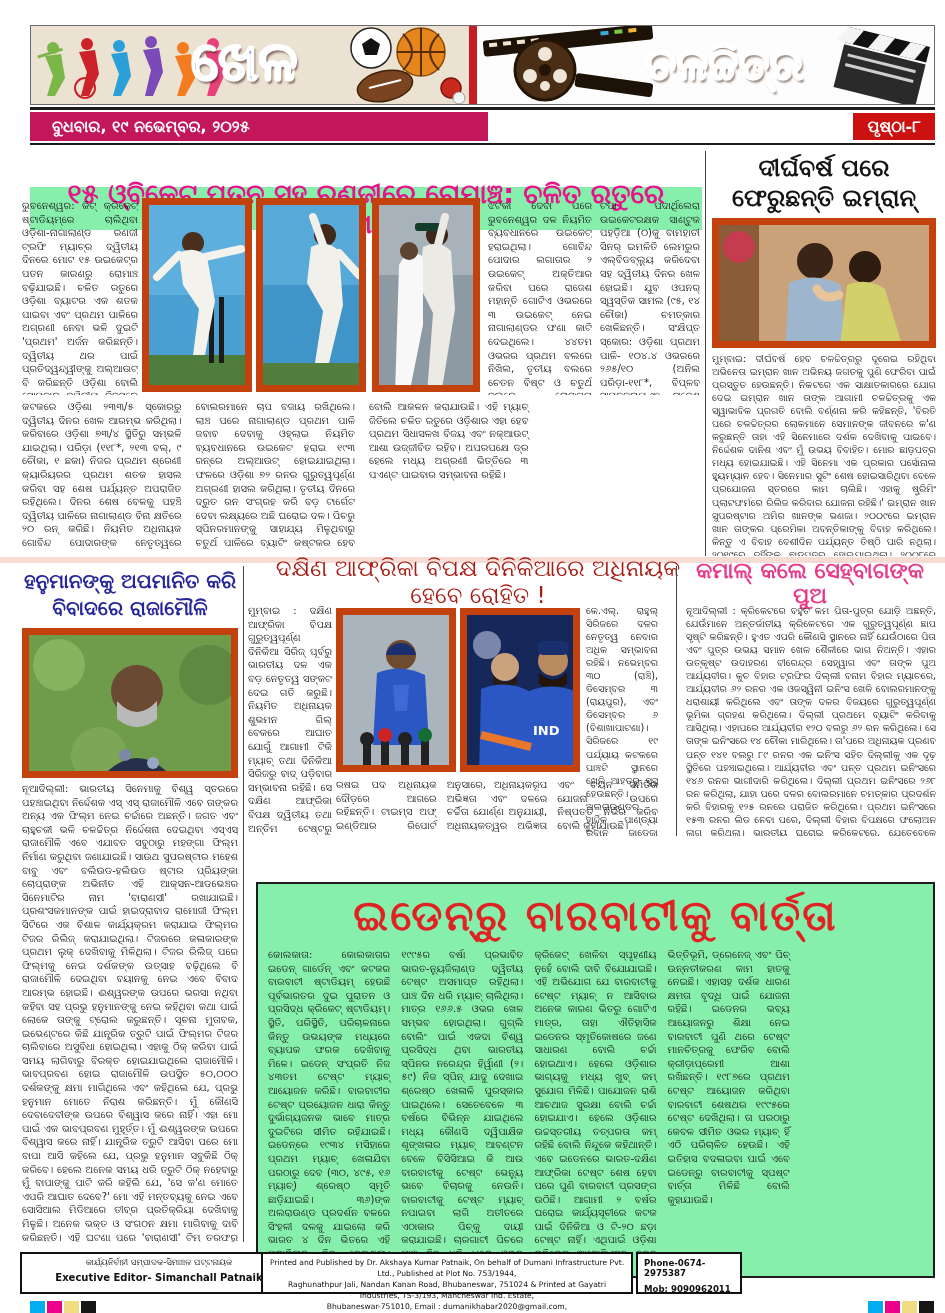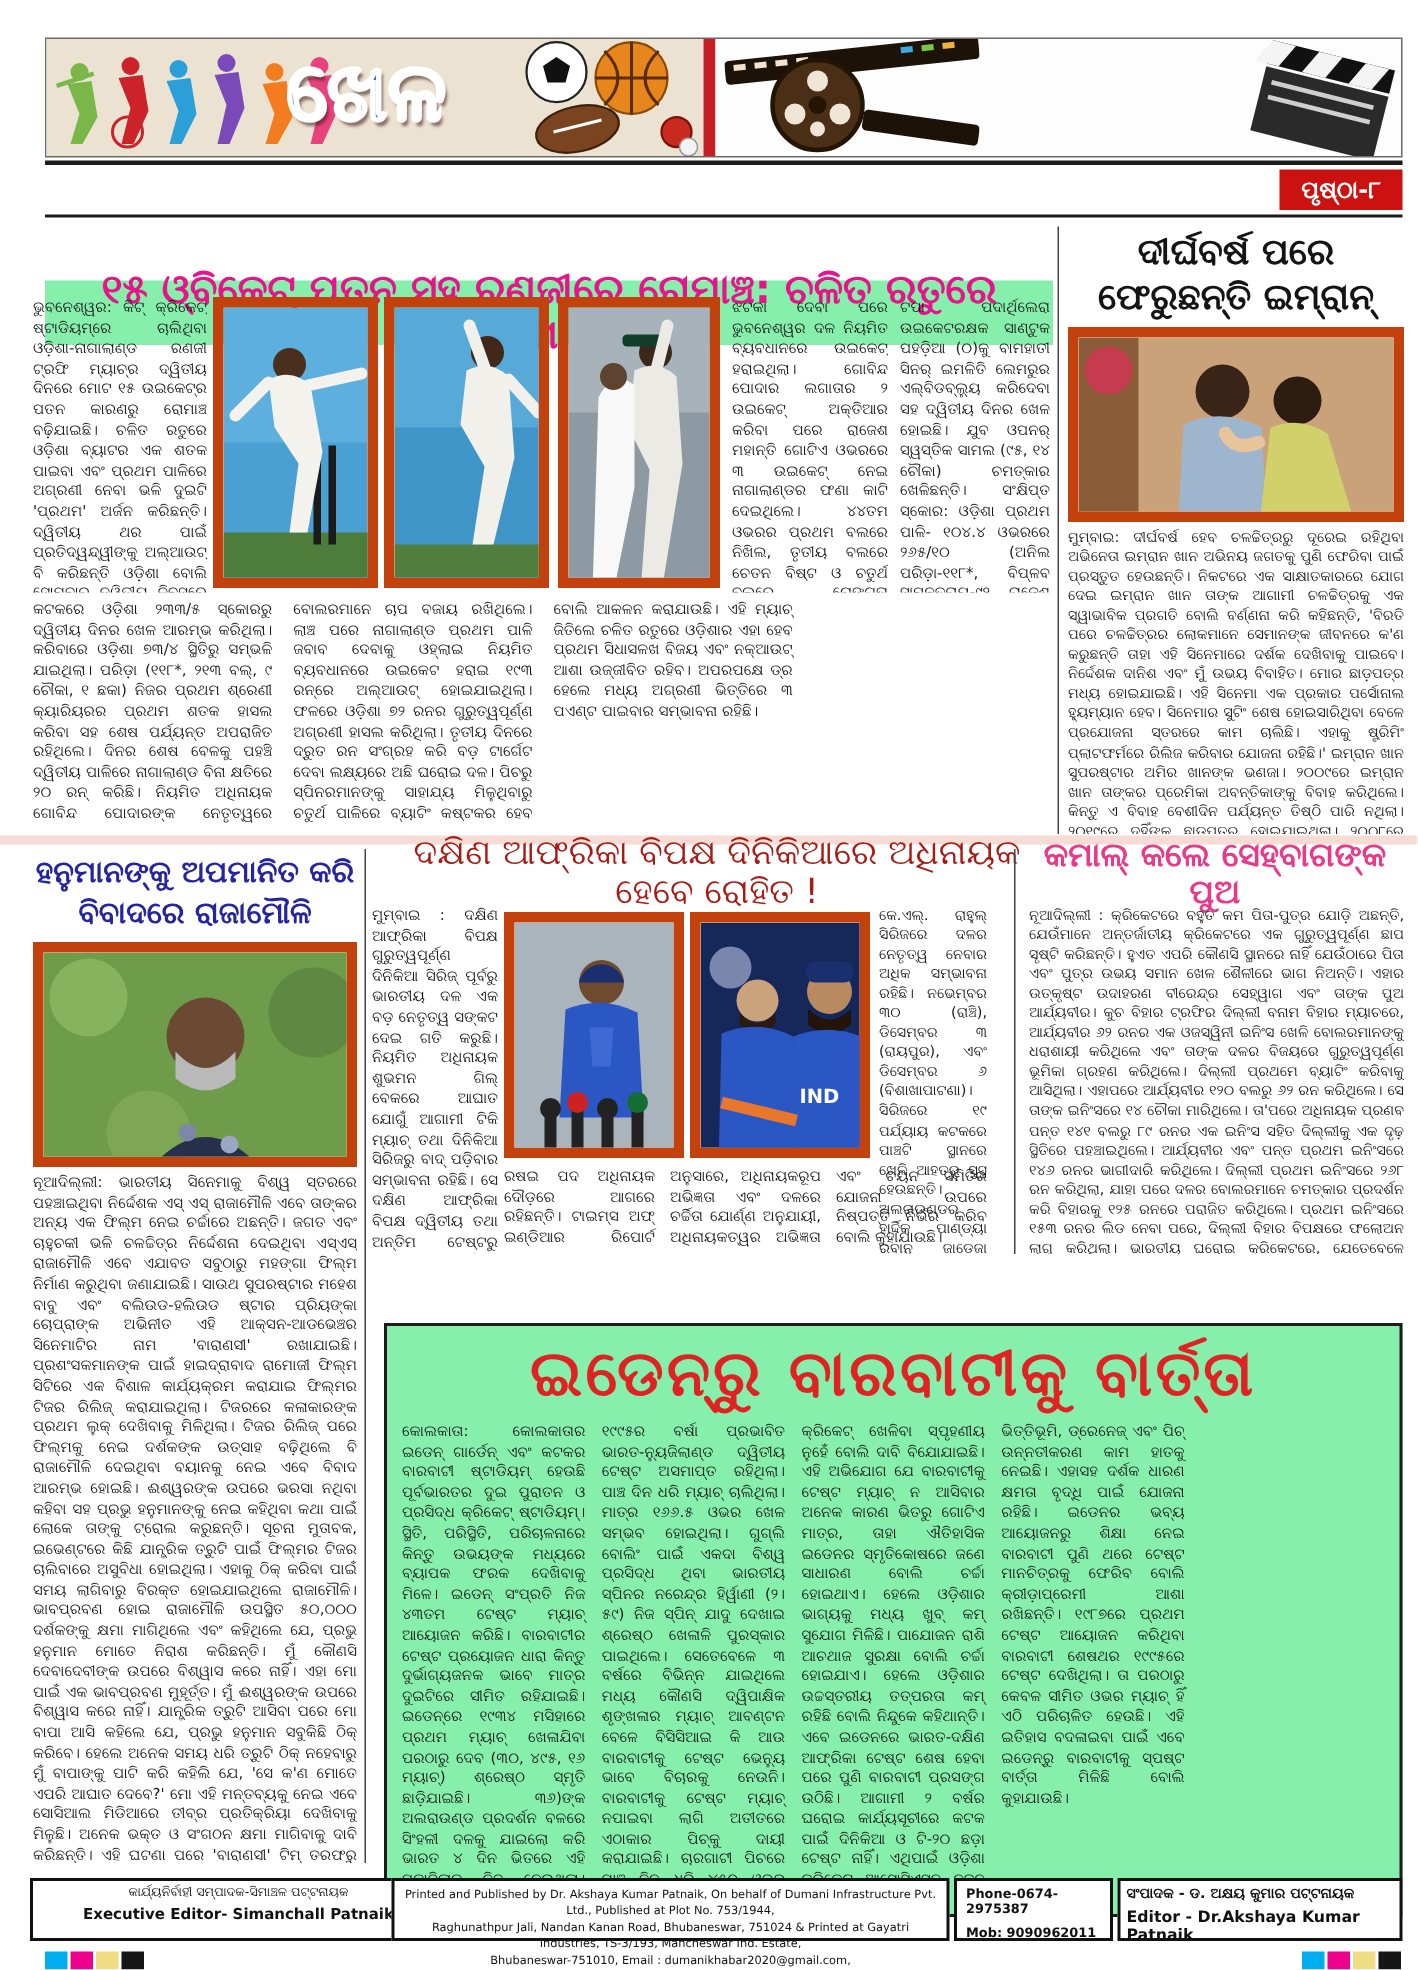--- a/index.html
+++ b/index.html
@@ -83,35 +83,37 @@
           <rect x="146" y="9" width="8" height="4" fill="#f4b43a"></rect>
         </g>
         <circle cx="62" cy="44" r="30" fill="#4a2f16" stroke="#241404" stroke-width="3"></circle>
         <circle cx="62" cy="44" r="6" fill="#241404"></circle>
         <circle cx="62" cy="28" r="7" fill="#efe6d8"></circle>
           <circle cx="47" cy="50" r="7" fill="#efe6d8"></circle>
         <circle cx="77" cy="50" r="7" fill="#efe6d8"></circle>
           <circle cx="62" cy="60" r="5" fill="#efe6d8"></circle>
         <rect x="92" y="52" width="78" height="14" rx="3" fill="#1d1208" transform="rotate(8 130 58)"></rect>
       </svg>
+      <div class="abs outline-org" style="left:168px;top:12px;font-size:44px;">ଚଳଚ୍ଚିତ୍ର</div>
       <svg width="110" height="78" style="position:absolute;right:2px;top:0;">
         <g transform="rotate(14 60 40)">
           <rect x="18" y="10" width="84" height="16" fill="#111"></rect>
           <polygon points="18,10 34,10 26,26 10,26" fill="#f4f4f4"></polygon>
           <polygon points="50,10 66,10 58,26 42,26" fill="#f4f4f4"></polygon>
           <polygon points="82,10 98,10 90,26 74,26" fill="#f4f4f4"></polygon>
           <rect x="18" y="28" width="84" height="44" fill="#2a2a2a"></rect>
           <rect x="24" y="36" width="70" height="3" fill="#cfcfcf"></rect>
           <rect x="24" y="46" width="70" height="3" fill="#cfcfcf"></rect>
         </g>
       </svg>
     </div>
   </div>
 
   <div class="abs hlineblack" style="left:30px;top:107px;width:905px;height:3px;"></div>
+  <div class="abs" style="left:30px;top:112px;width:458px;height:29px;background:#c2185b;color:#fff;font-weight:bold;font-size:16px;line-height:29px;padding-left:22px;box-sizing:border-box;">ବୁଧବାର, ୧୯ ନଭେମ୍ବର, ୨୦୨୫</div>
   <div class="abs ctr" style="left:853px;top:113px;width:82px;height:27px;background:#cc1111;color:#fff;font-weight:bold;font-size:16px;">ପୃଷ୍ଠା-୮</div>
   <div class="abs hlineblack" style="left:30px;top:143px;width:905px;height:2px;"></div>
 
   <div class="abs cream ctr" style="left:30px;top:151px;width:672px;height:43px;">
     <span class="h-main">୧୫ ଓ୍ବିକେଟ୍ ପତନ ସହ ରଣଜୀରେ ରୋମାଞ୍ଚ: ଚଳିତ ରତୁରେ ପ୍ରଥମ ଶତକ</span>
   </div>
 
   <div class="abs bodytxt" style="left:22px;top:199px;width:116px;height:196px;">ଭୁବନେଶ୍ୱର: କିଟ୍ କ୍ରିକେଟ୍ ଷ୍ଟାଡିୟମ୍‌ରେ ଚାଲିଥିବା ଓଡ଼ିଶା-ନାଗାଲାଣ୍ଡ ରଣଜୀ ଟ୍ରଫି ମ୍ୟାଚ୍‌ର ଦ୍ୱିତୀୟ ଦିନରେ ମୋଟ ୧୫ ଉଇକେଟ୍‌ର ପତନ କାରଣରୁ ରୋମାଞ୍ଚ ବଢ଼ିଯାଇଛି। ଚଳିତ ରତୁରେ ଓଡ଼ିଶା ବ୍ୟାଟର ଏକ ଶତକ ପାଇବା ଏବଂ ପ୍ରଥମ ପାଳିରେ ଅଗ୍ରଣୀ ନେବା ଭଳି ଦୁଇଟି 'ପ୍ରଥମ' ଅର୍ଜନ କରିଛନ୍ତି। ଦ୍ୱିତୀୟ ଥର ପାଇଁ ପ୍ରତିଦ୍ୱନ୍ଦ୍ୱୀଙ୍କୁ ଅଲ୍‌ଆଉଟ୍ ବି କରିଛନ୍ତି ଓଡ଼ିଶା ବୋଲି ସୋମବାର ଦ୍ୱିତୀୟ ଦିବସରେ ଓଡ଼ିଶା ପ୍ରଥମ ପାଳି ୨୬୫ ରନ୍‌ରେ ଶେଷ ହୋଇଯାଇଥିଲା। ସକାଳୁ ଝଟକା ଲାଗିଥିଲେ ବି ଶତକୀୟ ଭାଗୀଦାରି ଯୋଗୁଁ ଦଳ ସମ୍ଭଳି ଯାଇଥିଲା।</div>
 
   <div class="abs ph" style="left:142px;top:198px;width:110px;height:194px;">
@@ -260,24 +262,20 @@
   </div>
   <div class="abs fbox" style="left:261px;top:1252px;width:372px;height:42px;padding:3px 5px;text-align:center;font-size:7.6px;line-height:1.45;">
     <div>Printed and Published by Dr. Akshaya Kumar Patnaik, On behalf of Dumani Infrastructure Pvt. Ltd., Published at Plot No. 753/1944,</div>
     <div>Raghunathpur Jali, Nandan Kanan Road, Bhubaneswar, 751024 &amp; Printed at Gayatri Industries, TS-3/193, Mancheswar Ind. Estate,</div>
     <div>Bhubaneswar-751010, Email : dumanikhabar2020@gmail.com, dumanikhabar.advt@gmail.com</div>
   </div>
   <div class="abs fbox" style="left:636px;top:1252px;width:106px;height:42px;padding:4px 6px;font-size:8.6px;font-weight:bold;">
     <div>Phone-0674-2975387</div>
     <div style="margin-top:6px;">Mob: 9090962011</div>
   </div>
-  <div class="abs fbox" style="left:745px;top:1252px;width:190px;height:42px;padding:3px 4px;">
-    <div style="font-size:9.5px;font-weight:bold;">ସଂପାଦକ - ଡ. ଅକ୍ଷୟ କୁମାର ପଟ୍ଟନାୟକ</div>
-    <div style="font-size:10.5px;font-weight:bold;margin-top:4px;">Editor - Dr.Akshaya Kumar Patnaik</div>
-  </div>
 
   <div class="abs" style="left:30px;top:1299px;">
     <span class="sq" style="background:#00aeef;"></span><span class="sq" style="background:#ec008c;"></span><span class="sq" style="background:#f0dc82;"></span><span class="sq" style="background:#161616;"></span>
   </div>
   <div class="abs" style="left:868px;top:1299px;">
     <span class="sq" style="background:#00aeef;"></span><span class="sq" style="background:#ec008c;"></span><span class="sq" style="background:#f0dc82;"></span><span class="sq" style="background:#161616;"></span>
   </div>
 
 </div>
 

